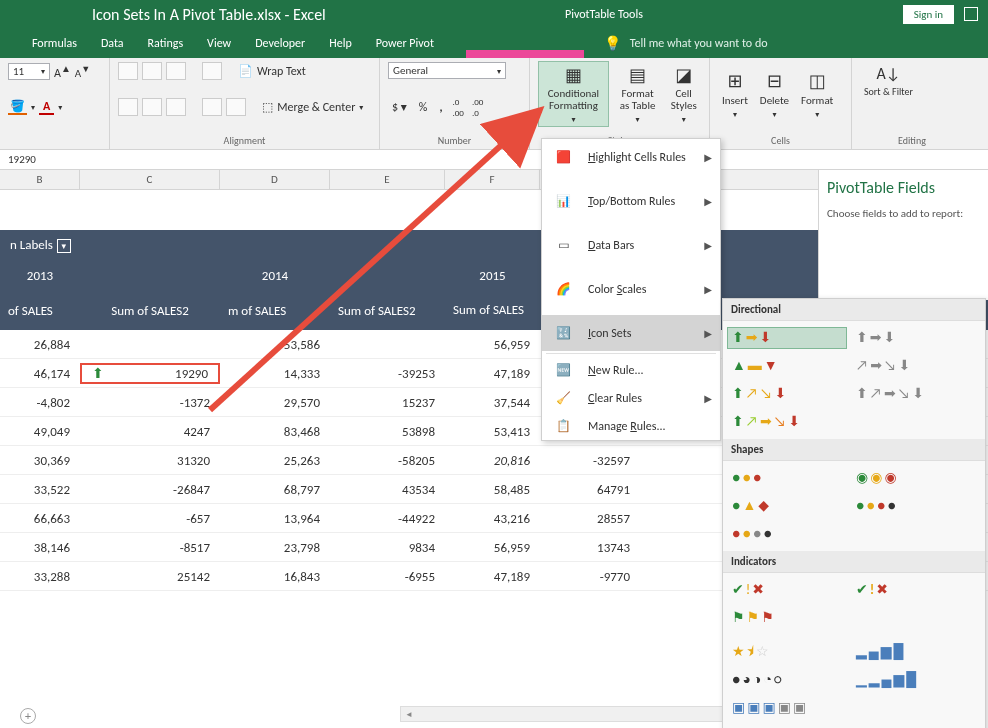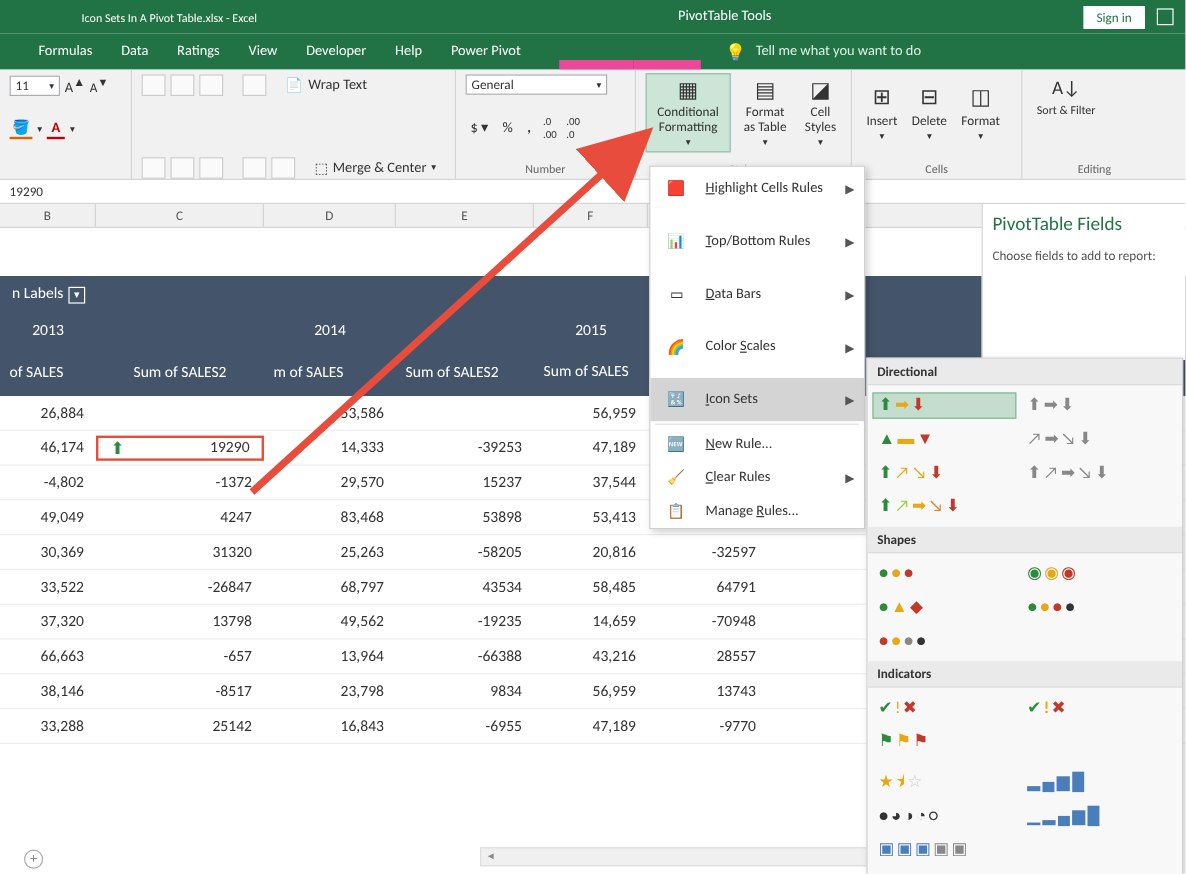--- a/index.html
+++ b/index.html
@@ -1,20 +1,20 @@
 <!DOCTYPE html>
 <html><head>
 <meta charset="utf-8">
 <style>
   * { box-sizing: border-box; margin: 0; padding: 0; }
   body { font-family: "Segoe UI", Calibri, sans-serif; font-size: 12px; background: #fff; color: #333; overflow: hidden; width: 988px; height: 728px; position: relative; }
   
   
   .titlebar { height: 28px; background: #217346; color: #fff; display: flex; align-items: center; position: relative; }
-  .title-left { position: absolute; left: 68px; font-size: 10px; }
+  .title-left { position: absolute; left: 92px; font-size: 16px; }
   .title-center { position: absolute; left: 565px; color: #fff; font-size: 12px; }
   .title-right { position: absolute; right: 10px; display: flex; align-items: center; gap: 10px; }
   .signin-btn { background: #fff; color: #217346; padding: 2px 10px; font-size: 11px; border: 1px solid #fff; }
   .title-icon { width: 14px; height: 14px; border: 1px solid #fff; display: inline-block; }
   
   
   .menubar { height: 30px; background: #217346; color: #fff; display: flex; align-items: center; padding-left: 20px; }
   .menu-item { padding: 0 12px; font-size: 12px; height: 30px; display: flex; align-items: center; }
   .menu-item.dark { background: #ec4899; margin-top: 43px; }
   .menu-gap { width: 20px; }
@@ -151,20 +151,21 @@
       <span class="small-btn"></span>
       <span class="small-btn"></span>
       <span style="width:8px"></span>
       <span class="small-btn"></span>
       <span class="small-btn"></span>
       <span style="width:8px"></span>
       <span>⬚</span>
       <span>Merge &amp; Center</span>
       <span style="font-size:8px">▾</span>
     </div>
+    <div class="group-label">Alignment</div>
   </div>
 
   <div class="ribbon-group" style="width:150px">
     <div class="ribbon-row">
       <span class="combo" style="width:118px">
           <span>General</span>
           <span style="font-size:8px">▾</span>
         </span>
     </div>
     <div class="ribbon-row">
@@ -307,44 +308,36 @@
         <span class="pivot-cell" style="width: 110px;">83,468</span>
         <span class="pivot-cell" style="width: 115px;">53898</span>
         <span class="pivot-cell" style="width: 95px;">53,413</span>
         <span class="pivot-cell" style="width: 100px;">15869</span>
       </div>
       <div class="pivot-row data-row">
         <span class="pivot-cell" style="width: 80px;">30,369</span>
         <span class="pivot-cell" style="width: 140px;">31320</span>
         <span class="pivot-cell" style="width: 110px;">25,263</span>
         <span class="pivot-cell" style="width: 115px;">-58205</span>
-        <span class="pivot-cell" style="width: 95px;">20,816</span>
+        <span class="pivot-cell" style="width: 95px; font-style: italic;">20,816</span>
         <span class="pivot-cell" style="width: 100px;">-32597</span>
       </div>
       <div class="pivot-row data-row">
         <span class="pivot-cell" style="width: 80px;">33,522</span>
         <span class="pivot-cell" style="width: 140px;">-26847</span>
         <span class="pivot-cell" style="width: 110px;">68,797</span>
         <span class="pivot-cell" style="width: 115px;">43534</span>
         <span class="pivot-cell" style="width: 95px;">58,485</span>
         <span class="pivot-cell" style="width: 100px;">64791</span>
       </div>
       <div class="pivot-row data-row">
-        <span class="pivot-cell" style="width: 80px;">37,320</span>
-        <span class="pivot-cell" style="width: 140px;">13798</span>
-        <span class="pivot-cell" style="width: 110px;">49,562</span>
-        <span class="pivot-cell" style="width: 115px;">-19235</span>
-        <span class="pivot-cell" style="width: 95px;">14,659</span>
-        <span class="pivot-cell" style="width: 100px;">-70948</span>
-      </div>
-      <div class="pivot-row data-row">
         <span class="pivot-cell" style="width: 80px;">66,663</span>
         <span class="pivot-cell" style="width: 140px;">-657</span>
         <span class="pivot-cell" style="width: 110px;">13,964</span>
-        <span class="pivot-cell" style="width: 115px;">-66388</span>
+        <span class="pivot-cell" style="width: 115px;">-44922</span>
         <span class="pivot-cell" style="width: 95px;">43,216</span>
         <span class="pivot-cell" style="width: 100px;">28557</span>
       </div>
       <div class="pivot-row data-row">
         <span class="pivot-cell" style="width: 80px;">38,146</span>
         <span class="pivot-cell" style="width: 140px;">-8517</span>
         <span class="pivot-cell" style="width: 110px;">23,798</span>
         <span class="pivot-cell" style="width: 115px;">9834</span>
         <span class="pivot-cell" style="width: 95px;">56,959</span>
         <span class="pivot-cell" style="width: 100px;">13743</span>

